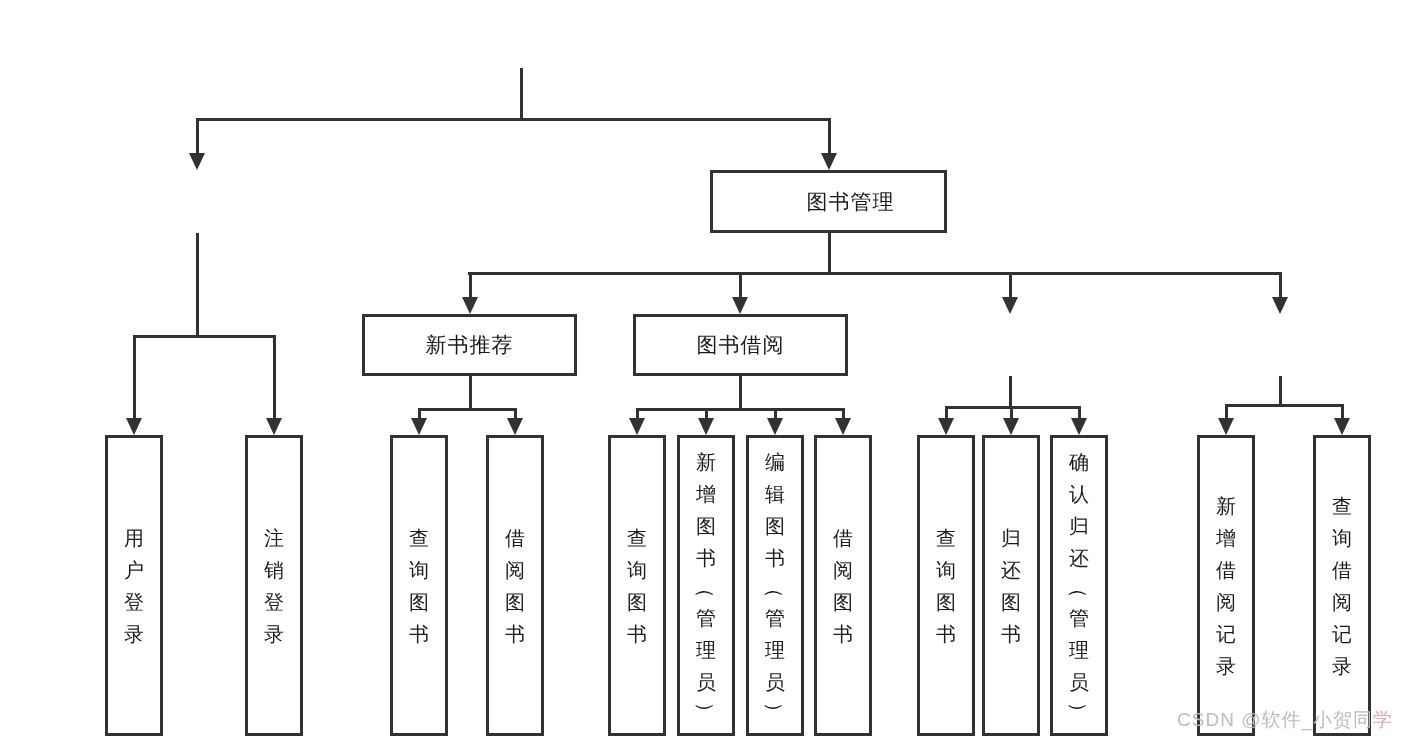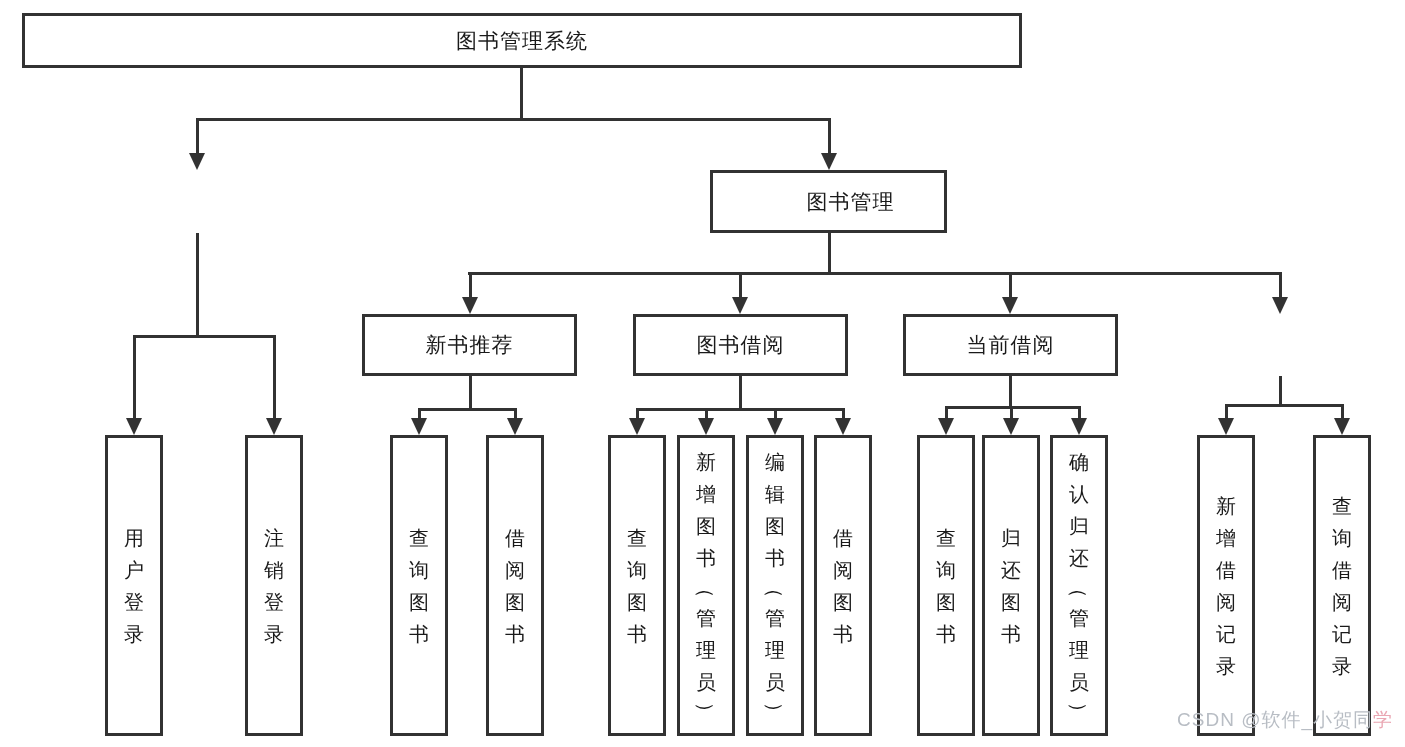--- a/index.html
+++ b/index.html
@@ -56,23 +56,20 @@
     z-index: 5;
     white-space: nowrap;
   }
   .watermark .wm-suffix { color: #eaa7b3; }
 </style>
 </head>
 <body>
 
 <div class="canvas">
 
-  <div class="box" style="left:22px; top:13px; width:1000px; height:55px;">
-    <span class="node-label">图书管理系统</span>
-  </div>
 
   <div class="vline" style="left:520px; top:68px; height:53px;"></div>
   <div class="hline" style="left:196px; top:118px; width:634px;"></div>
   <div class="vline" style="left:196px; top:118px; height:37px;"></div>
   <div class="arrow" style="left:189px; top:153px;"></div>
   <div class="vline" style="left:828px; top:118px; height:37px;"></div>
   <div class="arrow" style="left:821px; top:153px;"></div>
 
   <div class="box" style="left:710px; top:170px; width:237px; height:63px;padding-left:44px;">
     <span class="node-label">图书管理</span>
@@ -95,23 +92,20 @@
   <div class="arrow" style="left:1002px; top:297px;"></div>
   <div class="vline" style="left:1279px; top:272px; height:26px;"></div>
   <div class="arrow" style="left:1272px; top:297px;"></div>
 
   <div class="box" style="left:362px; top:314px; width:215px; height:62px;">
     <span class="node-label">新书推荐</span>
   </div>
   <div class="box" style="left:633px; top:314px; width:215px; height:62px;">
     <span class="node-label">图书借阅</span>
   </div>
-  <div class="box" style="left:903px; top:314px; width:215px; height:62px;">
-    <span class="node-label">当前借阅</span>
-  </div>
 
   <div class="vline" style="left:469px; top:376px; height:35px;"></div>
   <div class="hline" style="left:418px; top:408px; width:98px;"></div>
   <div class="vline" style="left:418px; top:408px; height:11px;"></div>
   <div class="arrow" style="left:411px; top:418px;"></div>
   <div class="vline" style="left:514px; top:408px; height:11px;"></div>
   <div class="arrow" style="left:507px; top:418px;"></div>
 
   <div class="vline" style="left:739px; top:376px; height:35px;"></div>
   <div class="hline" style="left:636px; top:408px; width:208px;"></div>

